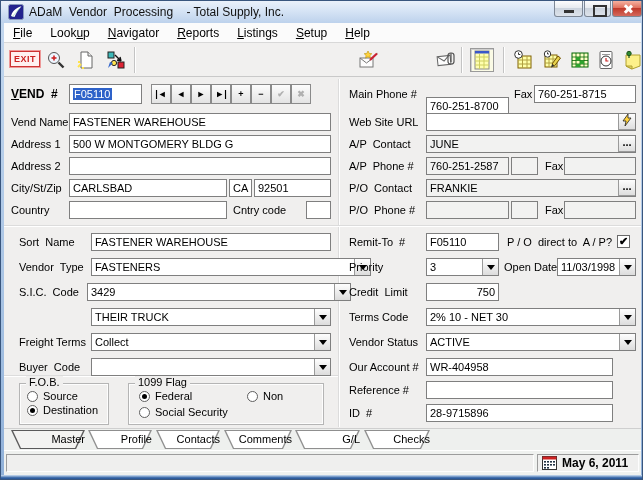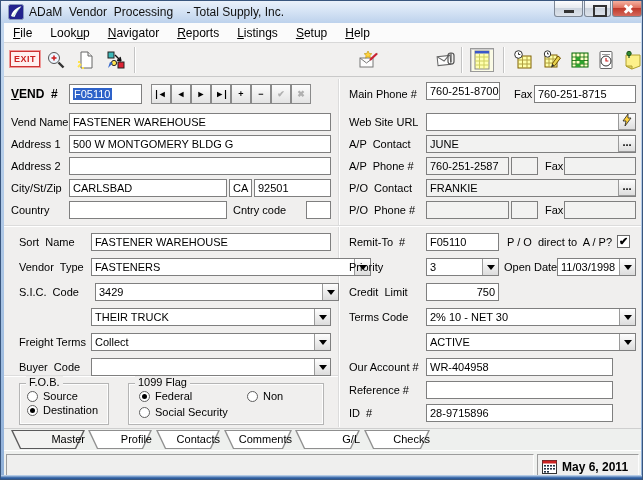--- a/index.html
+++ b/index.html
@@ -75,21 +75,21 @@
   .tab { position:absolute; top:1px; height:19px; }
   .tab .shape { position:absolute; inset:0; background:#8f8f8f;
     clip-path:polygon(0 0,100% 0,calc(100% - 9px) 100%,9px 100%); }
   .tab .inner { position:absolute; inset:1px 2px 1px 2px; background:#fff;
     clip-path:polygon(0 0,100% 0,calc(100% - 8px) 100%,8px 100%); }
   .tab.active .shape { background:#5a5a5a; }
   .tab.active .inner { background:#f3f3f1; }
   .tab .tlabel { position:absolute; inset:0; text-align:right; font-size:11px; line-height:18px; }
   
   .statusbar { position:absolute; left:3px; top:449px; width:637px; height:25px; background:#eff1ef; border-top:1px solid #fff; }
-  .spanel { position:absolute; top:3px; height:26px; background:#efefee;
+  .spanel { position:absolute; top:3px; height:18px; background:#efefee;
     border:1px solid; border-color:#9c9c9c #fdfdfd #fdfdfd #9c9c9c; }
   .spanel.date { display:flex; align-items:center; padding:0 4px; font-size:12px; font-weight:bold; white-space:pre; }
   .spanel.date svg { margin-right:5px; }
   .bottomframe { position:absolute; left:0; top:474px; width:643px; height:6px;
     background:linear-gradient(180deg,#cfe0f3,#3968a8 45%,#1d4c8f 75%,#4a79b5); }
 </style>
 </head>
 <body>
 
 <div class="window">
@@ -268,21 +268,21 @@
     <span class="lb" style="left:7px;top:102px">City/St/Zip</span>
     <div class="tb" style="left:65px;top:102px;width:158px">CARLSBAD</div>
     <div class="tb" style="left:225px;top:102px;width:23px">CA</div>
     <div class="tb" style="left:250px;top:102px;width:77px">92501</div>
     <span class="lb" style="left:7px;top:124px">Country</span>
     <div class="tb" style="left:65px;top:124px;width:158px"></div>
     <span class="lb" style="left:229px;top:124px">Cntry code</span>
     <div class="tb" style="left:302px;top:124px;width:25px"></div>
 
     <span class="lb" style="left:345px;top:8px">Main Phone #</span>
-    <div class="tb" style="left:422px;top:5px;width:74px">760-251-8700</div>
+    <div class="tb" style="left:422px;top:20px;width:83px">760-251-8700</div>
     <span class="lb" style="left:510px;top:8px">Fax</span>
     <div class="tb" style="left:530px;top:8px;width:102px">760-251-8715</div>
 
     <span class="lb" style="left:345px;top:36px">Web Site URL</span>
     <div class="tb" style="left:422px;top:36px;width:210px"></div>
     <div class="sq-btn" style="left:614px;top:37px;position:absolute">
       <svg viewBox="0 0 12 12" width="12" height="12">
           <path d="M7,0 L2,7 h3 L4,12 L10,4 h-3 Z" fill="#ffd23d" stroke="#222" stroke-width="0.8"></path>
         </svg>
     </div>
@@ -307,21 +307,21 @@
     <span class="lb" style="left:541px;top:124px">Fax</span>
     <div class="tb gray" style="left:560px;top:124px;width:72px"></div>
 
     <span class="lb" style="left:15px;top:156px">Sort  Name</span>
     <div class="tb" style="left:87px;top:156px;width:240px">FASTENER WAREHOUSE</div>
 
     <span class="lb" style="left:15px;top:181px">Vendor  Type</span>
     <div class="tb dd" style="left:87px;top:181px;width:280px"><span>FASTENERS</span><span class="dd-btn"></span></div>
 
     <span class="lb" style="left:15px;top:206px">S.I.C.  Code</span>
-    <div class="tb dd" style="left:91px;top:206px;width:244px"><span>3429</span><span class="dd-btn"></span></div>
+    <div class="tb dd" style="left:83px;top:206px;width:264px"><span>3429</span><span class="dd-btn"></span></div>
 
     <div class="tb dd" style="left:87px;top:231px;width:240px"><span>THEIR TRUCK</span><span class="dd-btn"></span></div>
 
     <span class="lb" style="left:15px;top:256px">Freight Terms</span>
     <div class="tb dd" style="left:87px;top:256px;width:240px"><span>Collect</span><span class="dd-btn"></span></div>
 
     <span class="lb" style="left:15px;top:281px">Buyer  Code</span>
     <div class="tb dd" style="left:87px;top:281px;width:240px"><span></span><span class="dd-btn"></span></div>
 
     <span class="lb" style="left:345px;top:156px">Remit-To  #</span>
@@ -333,20 +333,21 @@
     <div class="tb dd" style="left:422px;top:181px;width:73px"><span>3</span><span class="dd-btn"></span></div>
     <span class="lb" style="left:500px;top:181px">Open Date</span>
     <div class="tb dd" style="left:553px;top:181px;width:79px"><span>11/03/1998</span><span class="dd-btn"></span></div>
 
     <span class="lb" style="left:345px;top:206px">Credit  Limit</span>
     <div class="tb r" style="left:422px;top:206px;width:73px">750</div>
 
     <span class="lb" style="left:345px;top:231px">Terms Code</span>
     <div class="tb dd" style="left:422px;top:231px;width:210px"><span>2% 10 - NET 30</span><span class="dd-btn"></span></div>
 
+    <span class="lb" style="left:345px;top:256px">Vendor Status</span>
     <div class="tb dd" style="left:422px;top:256px;width:210px"><span>ACTIVE</span><span class="dd-btn"></span></div>
 
     <span class="lb" style="left:345px;top:281px">Our Account #</span>
     <div class="tb" style="left:422px;top:281px;width:187px">WR-404958</div>
 
     <span class="lb" style="left:345px;top:304px">Reference #</span>
     <div class="tb" style="left:422px;top:304px;width:187px"></div>
 
     <span class="lb" style="left:345px;top:327px">ID  #</span>
     <div class="tb" style="left:422px;top:327px;width:187px">28-9715896</div>

